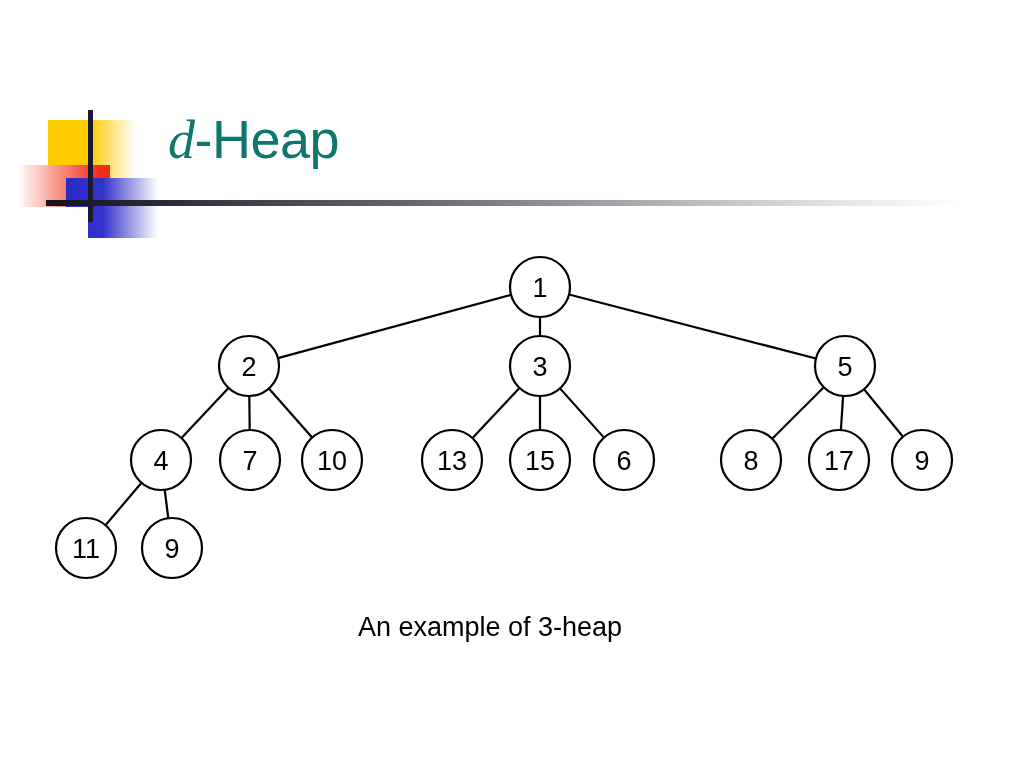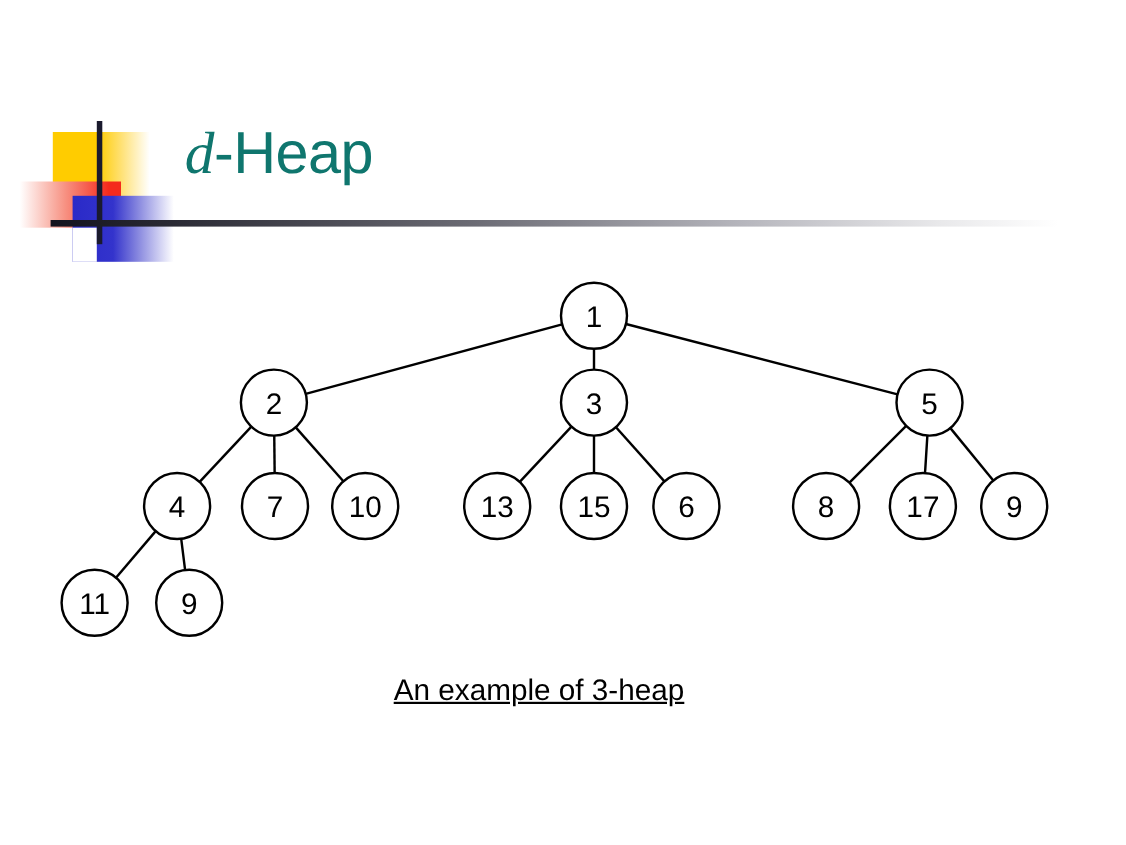--- a/index.html
+++ b/index.html
@@ -137,21 +137,20 @@
     width: 1024px;
     text-align: center;
     font-family: "Liberation Sans", sans-serif;
     font-size: 27px;
     color: #000000;
     padding-left: 0px;
   }
   #figure-caption span {
     display: inline-block;
     transform: translateX(-22px);
-    text-decoration: underline;
   }
 </style>
 </head>
 <body>
 
 <div id="slide">
 
   <div id="title-area">
     <div class="logo-yellow"></div>
     <div class="logo-red"></div>

